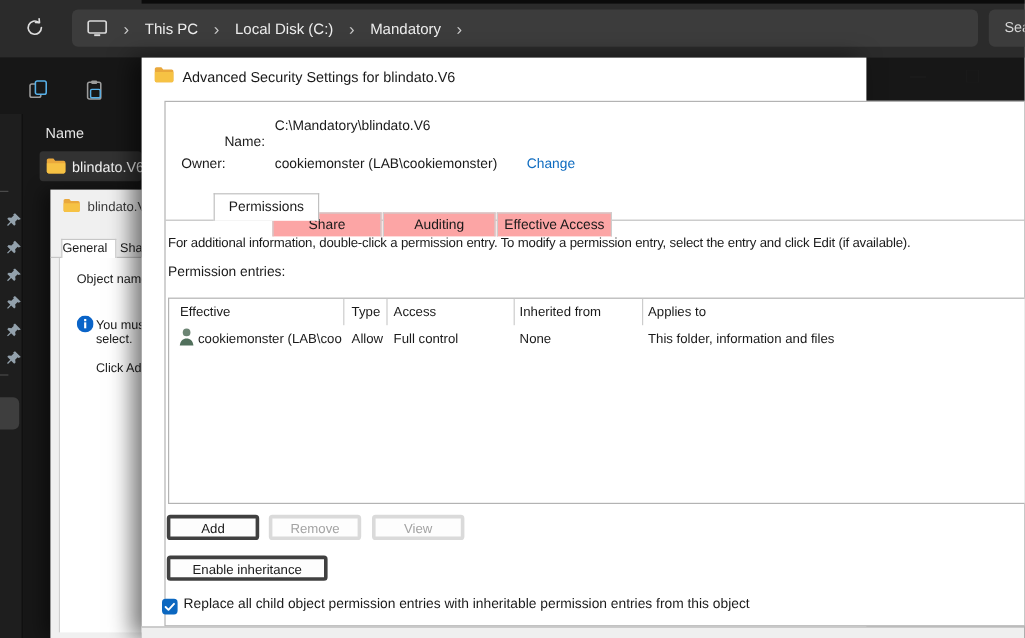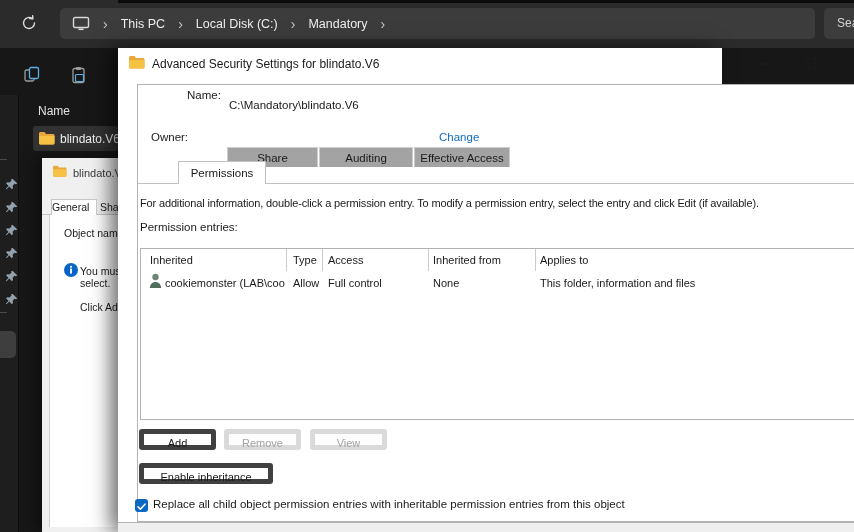--- a/index.html
+++ b/index.html
@@ -47,33 +47,33 @@
   .cap-btn { position:absolute; top:0; width:46px; height:32px; cursor:pointer; }
   .cap-btn .dash { position:absolute; left:16px; top:15px; width:14px; height:2px; background:#1a1a1a; }
   .cap-btn .square { position:absolute; left:17px; top:10px; width:11px; height:11px; border:1.2px solid #1a1a1a; }
   .panel { position:absolute; left:19px; top:36px; width:750px; height:438px; border:1px solid #b3b3b3; background:#fff; }
   .panel .lbl { position:absolute; font-size:11.5px; white-space:nowrap; }
   .link { color:#0f6cc0; cursor:pointer; }
 
   .tabs-line { position:absolute; left:0; top:98px; width:750px; height:1px; background:#c0c0c0; }
   .tab { position:absolute; font-size:11.5px; text-align:center; white-space:nowrap; cursor:pointer; }
   .tab.active { left:0; top:76px; width:88px; height:23px; line-height:23px; background:#fff; border:1px solid #c0c0c0; border-bottom:none; z-index:2; }
-  .tab.idle { top:62px; height:20px; line-height:20px; background:#a3a3a3; border:1px solid #cdcdcd; border-bottom:none; }
+  .tab.idle { top:92px; height:20px; line-height:20px; background:#fca5a5; border:1px solid #cdcdcd; border-bottom:none; }
 
   .desc { position:absolute; left:2px; top:112px; font-size:11px; letter-spacing:-0.15px; white-space:nowrap; }
   .entries-lbl { position:absolute; left:2px; top:136px; font-size:11.5px; }
 
   .ptable { position:absolute; left:2px; top:163px; width:748px; height:172px; border:1px solid #b3b3b3; background:#fff; }
   .ptable .hsep { position:absolute; top:0; width:1px; height:22px; background:#cccccc; }
   .ptable .hcell, .ptable .rcell { position:absolute; font-size:11px; white-space:nowrap; }
   .ptable .hcell { top:5px; }
   .ptable .rcell { top:28px; }
   .row-icon { position:absolute; left:8px; top:24px; }
 
-  .btn { position:absolute; height:21px; background:#fdfdfd; border:5px solid #404040; border-radius:3px;
+  .btn { position:absolute; height:21px; background:#fdfdfd; border:3px solid #404040; border-radius:3px;
          font-size:11px; text-align:center; line-height:19px; cursor:pointer; color:#1a1a1a; font-family:"Liberation Sans",sans-serif; }
   .btn.disabled { border-color:#dadada; color:#a3a3a3; cursor:default; }
 
   .chk { position:absolute; left:-3px; top:414px; width:13px; height:13px; background:#0b67c0; border-radius:3px; cursor:pointer; }
   .chk-lbl { position:absolute; left:15px; top:413px; font-size:11.5px; white-space:nowrap; }
 
   .footer { position:absolute; left:0; top:474px; width:736px; height:10px; background:#efefef; border-top:1px solid #b3b3b3; }
 </style>
 </head>
 <body>
@@ -185,40 +185,41 @@
     </svg>
     <div class="dtitle">Advanced Security Settings for blindato.V6</div>
     <div class="cap-btn" style="left:624px;">
         <div class="dash"></div>
       </div>
     <div class="cap-btn" style="left:670px;">
         <div class="square"></div>
       </div>
 
     <div class="panel">
-      <div class="lbl" style="left:13px; top:4px;padding-left:36px;">Name:</div>
+      <div class="lbl" style="left:13px; top:28px;padding-left:36px;">Name:</div>
       <div class="lbl" style="left:91px; top:14px;">C:\Mandatory\blindato.V6</div>
       <div class="lbl" style="left:13px; top:46px;">Owner:</div>
+      <div class="lbl" style="left:91px; top:46px;">cookiemonster (LAB\cookiemonster)</div>
       <div class="lbl link" style="left:301px; top:46px;">Change</div>
 
       <div class="tabs-line"></div>
       <div class="tab active" style="left:0;margin-left:40px;">Permissions</div>
       <div class="tab idle" style="left:89px; width:91px;">Share</div>
       <div class="tab idle" style="left:276px; width:96px;">Effective Access</div>
       <div class="tab idle" style="left:181px; width:94px;">Auditing</div>
 
       <div class="desc">For additional information, double-click a permission entry. To modify a permission entry, select the entry and click Edit (if available).</div>
       <div class="entries-lbl">Permission entries:</div>
 
       <div class="ptable">
         <div class="hsep" style="left:145px;"></div>
         <div class="hsep" style="left:181px;"></div>
         <div class="hsep" style="left:287px;"></div>
         <div class="hsep" style="left:394px;"></div>
-        <div class="hcell" style="left:9px;">Inherited</div>
+        <div class="hcell" style="left:9px;">Effective</div>
         <div class="hcell" style="left:152px;">Type</div>
         <div class="hcell" style="left:187px;">Access</div>
         <div class="hcell" style="left:292px;">Inherited from</div>
         <div class="hcell" style="left:399px;">Applies to</div>
 
         <svg class="row-icon" width="13" height="16" viewBox="0 0 13 16">
           <circle cx="6.5" cy="4" r="3.2" fill="#6d8574"></circle>
           <path d="M.8 15c.4-4 2.7-6 5.7-6s5.3 2 5.7 6z" fill="#51705c"></path>
         </svg>
         <div class="rcell" style="left:24px; max-width:120px; overflow:hidden;">cookiemonster (LAB\cookiemo...</div>

